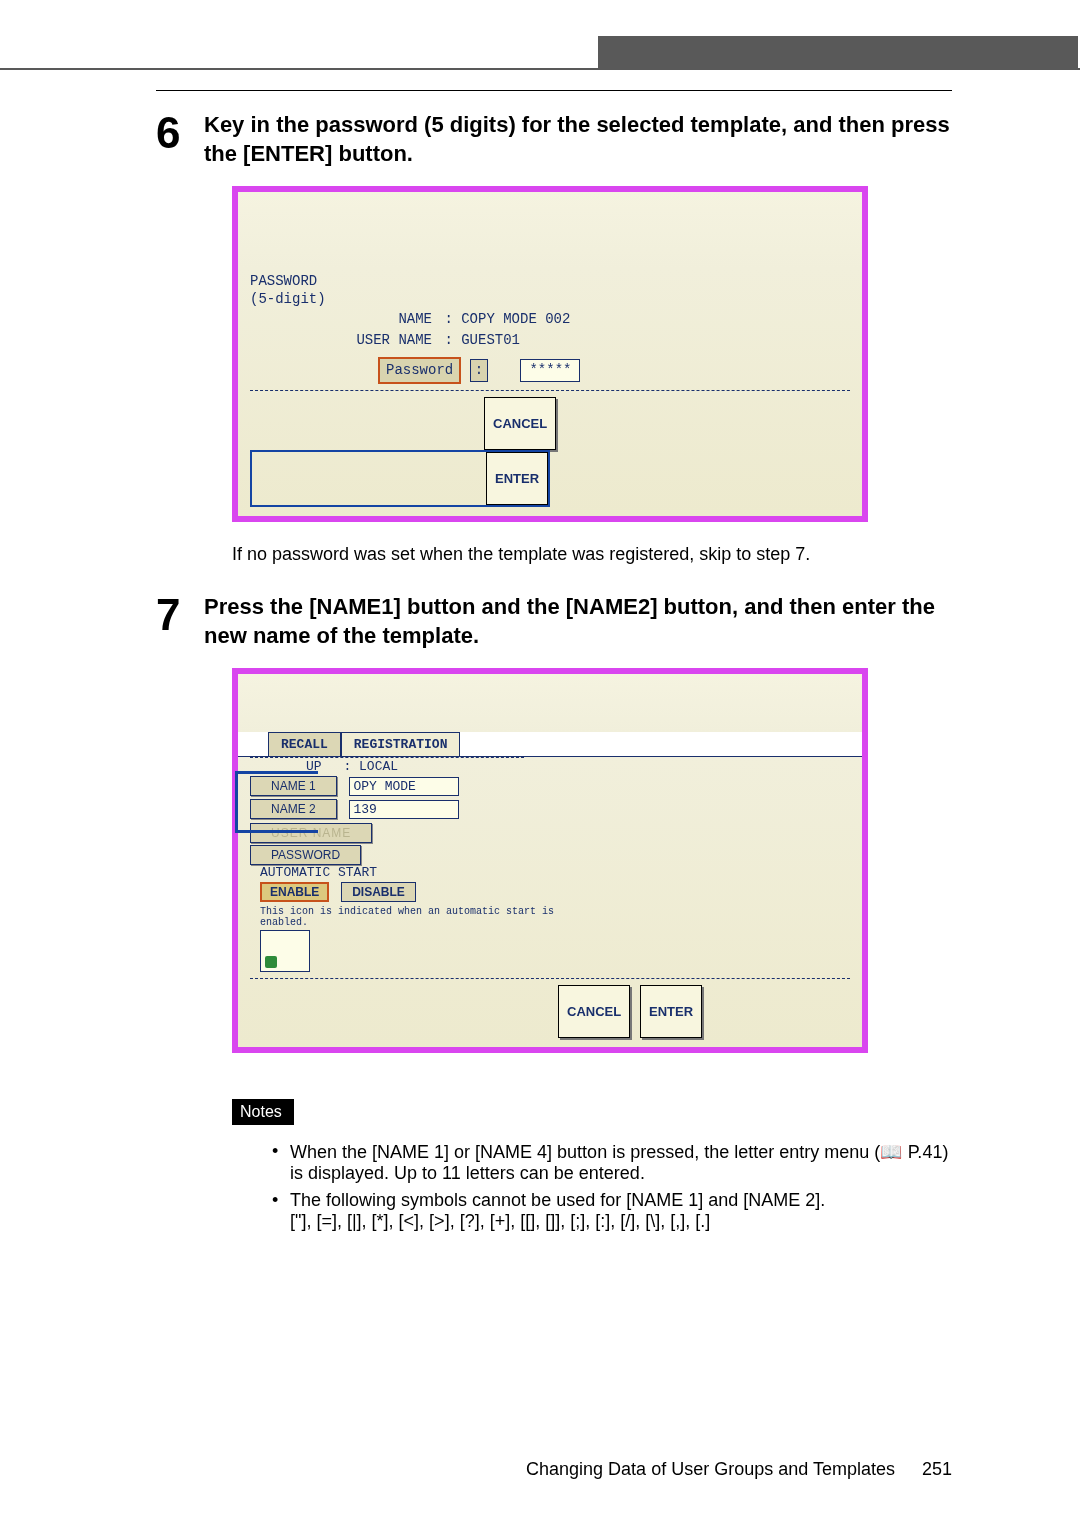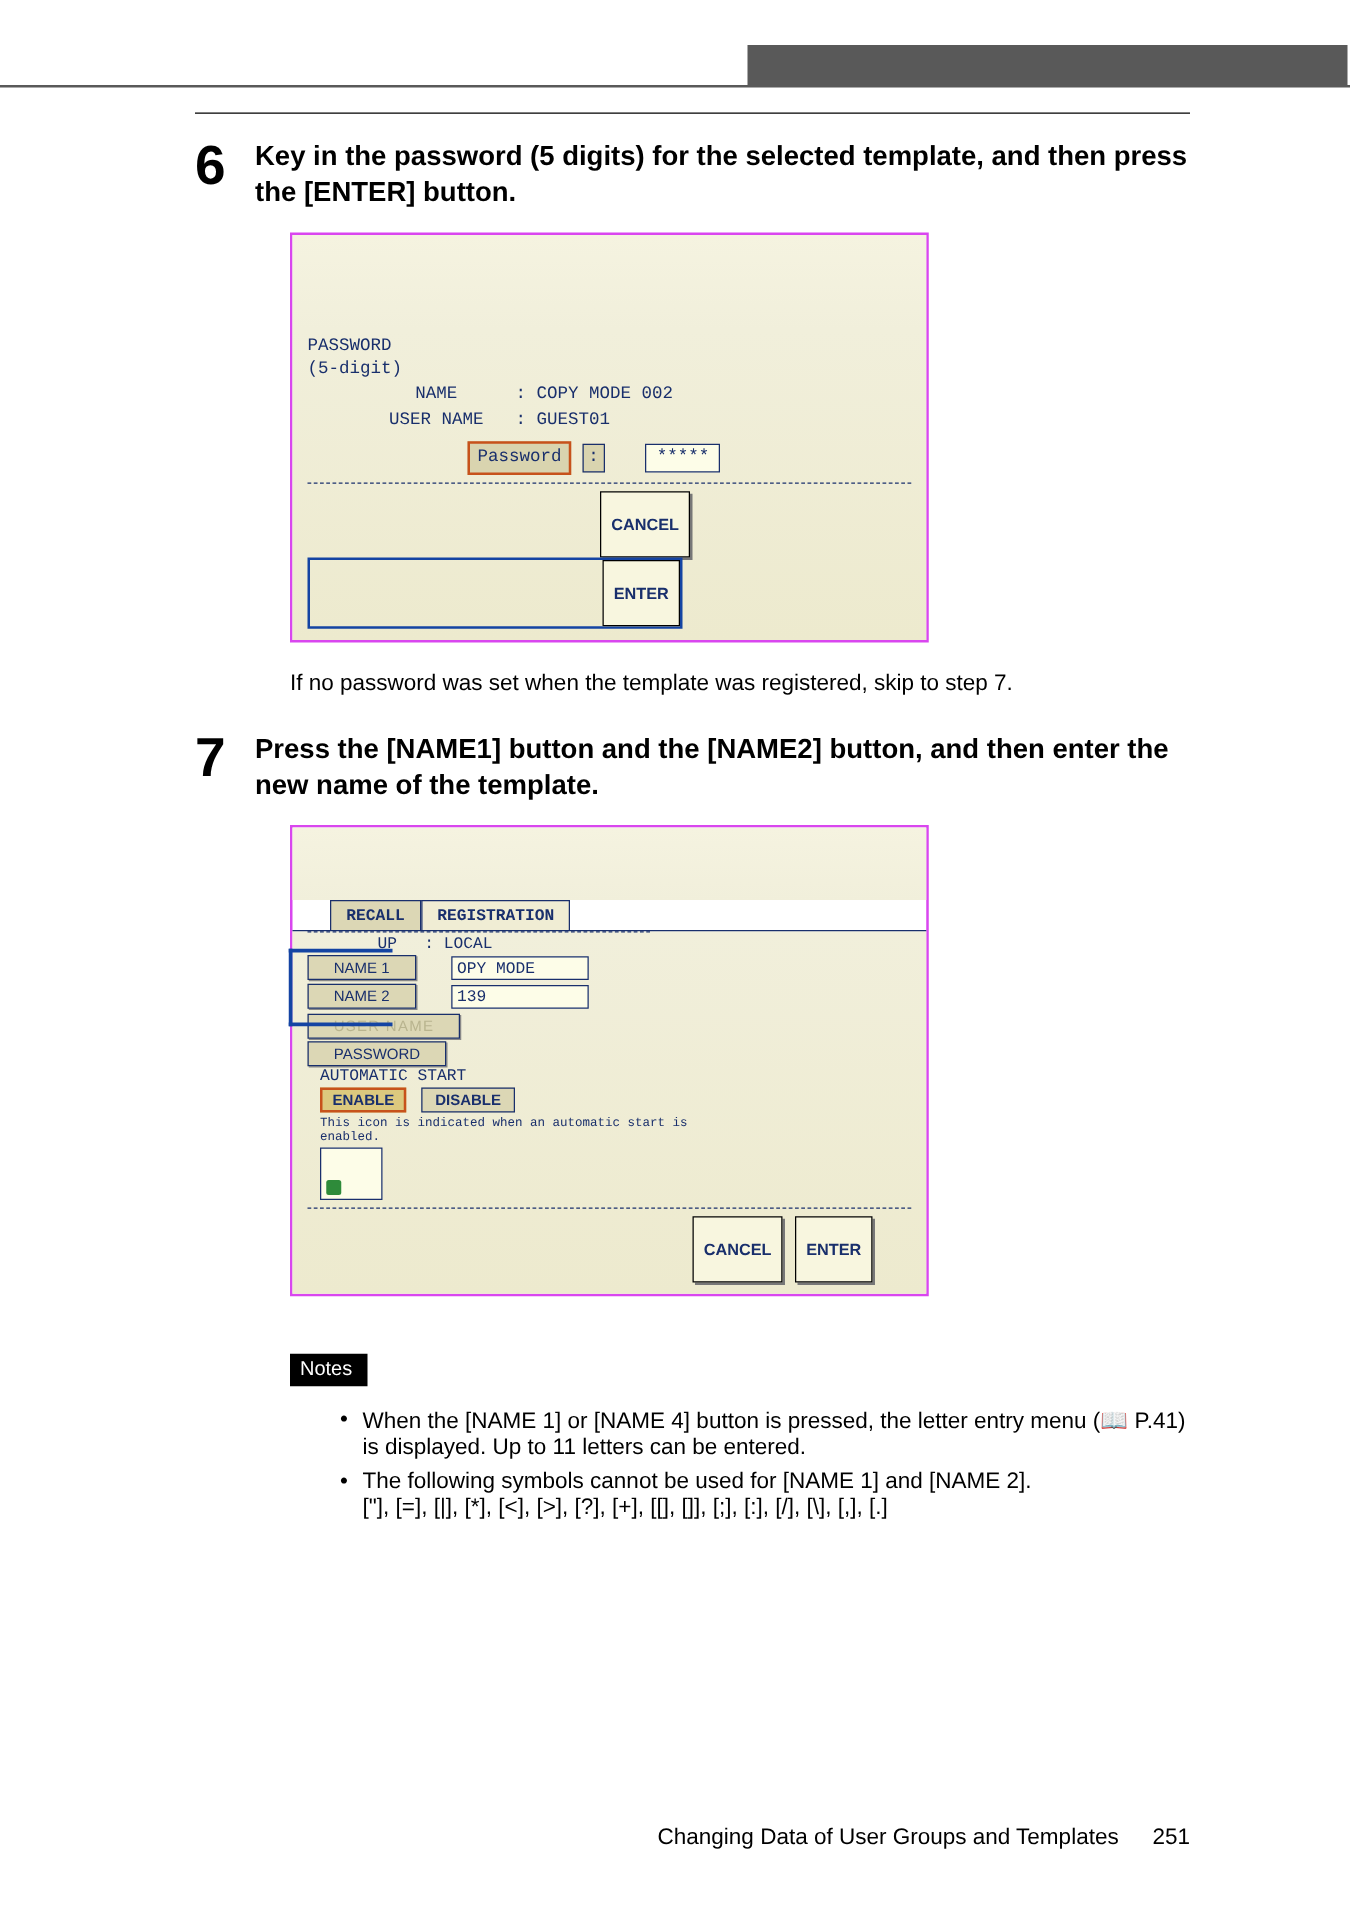--- a/index.html
+++ b/index.html
@@ -5,46 +5,46 @@
   html,body{margin:0;padding:0;font-family:Arial,Helvetica,sans-serif;background:#fff;color:#000}
   .page{width:1080px;margin:0 auto;position:relative;min-height:1526px;box-sizing:border-box;padding:36px 0 0 0}
   .tab-bar{border-bottom:2px solid #595959;margin-bottom:20px}
   .tab-bar .tab{width:480px;height:32px;background:#595959;margin-left:598px}
   .content{padding:0 128px 0 156px}
   .hr{border-top:1px solid #000;margin-bottom:20px}
   .step{display:flex;margin-bottom:18px}
   .step-num{font-size:44px;font-weight:bold;width:48px;flex-shrink:0;line-height:1;margin-top:0}
   .step-title{font-size:22px;font-weight:bold;line-height:1.3}
   .fig{margin-left:76px;margin-bottom:22px}
-  .fig-frame{border:2px solid #d946ef;width:511px;box-sizing:border-box}
+  .fig-frame{border:6px solid #d946ef;width:636px;box-sizing:border-box}
   .fig1-upper{height:76px;background:linear-gradient(#f5f3e0,#f1efdb)}
   .fig1-body{background:linear-gradient(#f1efdb,#edeace);padding:6px 12px 6px 12px;font-family:"Courier New",monospace;font-size:14px;color:#192f6c}
   .fig1-body .row{line-height:1.5}
   .pw-head{font-family:"Courier New",monospace;font-size:14px;color:#192f6c;line-height:1.1;margin-bottom:2px}
-  .pw-lbl{display:inline-block;width:102px;text-align:center;margin-left:52px}
+  .pw-lbl{display:inline-block;width:102px;text-align:right;margin-left:80px}
   .pw-val{margin-left:4px}
   .pw-input{display:inline-block;border:2px solid #c7521b;background:#d9d4af;color:#192f6c;padding:1px 6px;margin-left:128px}
   .pw-field{display:inline-block;border:1px solid #192f6c;background:#fdfde8;padding:0 8px;color:#192f6c;margin-left:24px}
   .btn{display:inline-block;border:1px solid #000;padding:18px 8px;font-family:Arial;font-size:13px;font-weight:bold;background:#f8f6df;box-shadow:2px 2px 0 #777}
   .btn-row{border-top:1px dashed #192f6c;padding:6px 0 3px 0;margin-top:6px;text-align:left}
   .btn-row .btn{margin-left:234px}
   .btn-row .btn + .btn{margin-left:2px}
   .enter-wrap{display:inline-block;border:2px solid #1444a3;padding:0}
   .body-text{font-size:18px;margin-left:76px;margin-bottom:28px}
   .fig2-upper{height:58px;background:linear-gradient(#f5f3e0,#f1efdb)}
   .fig2-tabs{display:flex;gap:0;margin-left:30px;font-family:Liberation Mono, monospace;font-weight:bold;font-size:13px}
   .tab2{border:1px solid #192f6c;border-bottom:none;padding:4px 12px;background:#dcd7b5;color:#192f6c}
   .tab2.sel{background:#f0edd4}
   .fig2-body{background:linear-gradient(#f1efdb,#edeace);padding:0 12px 6px 12px;border-top:1px solid #192f6c;position:relative;font-family:"Courier New",monospace;font-size:13px;color:#192f6c}
   .fig2-left{float:left;width:274px}
   .fig2-right{float:left;width:320px;margin-left:10px}
   .clr{clear:both}
   .dash-top{border-top:1px dashed #192f6c;height:1px}
   .field-btn{display:inline-block;border:1px solid #192f6c;background:#dcd7b5;padding:2px 20px;font-family:Arial;font-size:12px;box-shadow:1px 1px 0 #888}
-  .field-input{display:inline-block;border:1px solid #192f6c;background:#fdfde8;min-width:100px;padding:1px 4px;margin-left:20px}
+  .field-input{display:inline-block;border:1px solid #192f6c;background:#fdfde8;min-width:100px;padding:1px 4px;margin-left:4px}
   .enable{display:inline-block;border:2px solid #c7521b;background:#dcc97e;padding:1px 8px;font-family:Arial;font-size:12px;font-weight:bold}
   .disable{display:inline-block;border:1px solid #192f6c;background:#dcd7b5;padding:2px 10px;font-family:Arial;font-size:12px;font-weight:bold;margin-left:4px}
   .mini{font-size:10px;line-height:1.1}
   .iconbox{border:1px solid #192f6c;background:#fdfde8;width:48px;height:40px;display:inline-block;margin-top:2px;position:relative}
   .iconbox .dot{position:absolute;left:4px;bottom:3px;width:12px;height:12px;background:#2e8b3a;border-radius:2px}
   .notes{display:inline-block;background:#000;color:#fff;padding:4px 12px 4px 8px;font-size:16px;margin-left:76px;margin-top:24px}
   .bullets{margin-left:76px;margin-top:16px;font-size:18px}
   .bullets li{margin-bottom:6px;list-style:none;position:relative;padding-left:18px}
   .bullets li::before{content:"•";position:absolute;left:0;top:0}
   .cut{position:absolute;border:3px solid #1444a3;background:rgba(255,255,255,0)}

